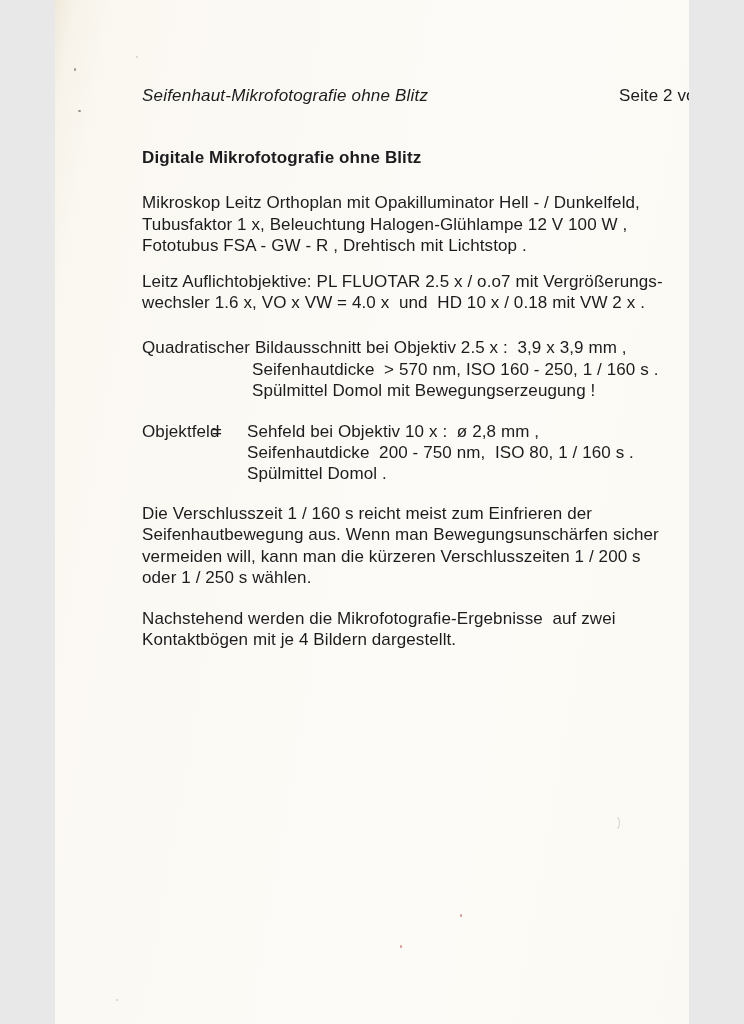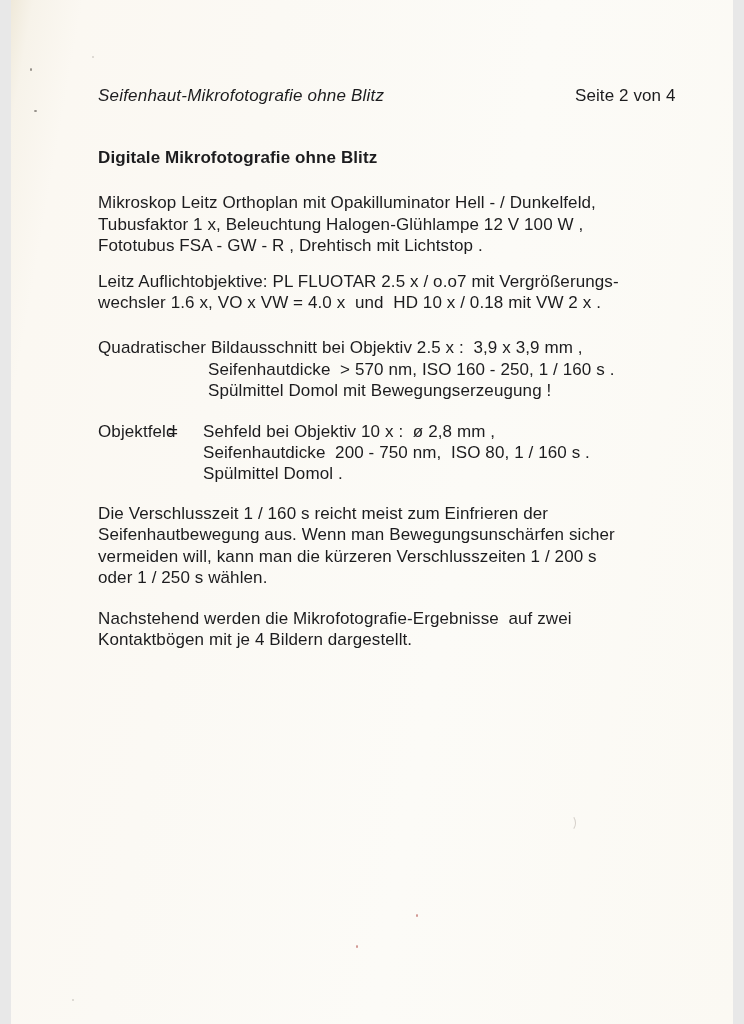--- a/index.html
+++ b/index.html
@@ -2,21 +2,21 @@
 <html style="--paper: #fbf9f4; --ink: #1c1c1e;"><head>
 <meta charset="utf-8">
 <style>
   html, body {
     margin: 0;
     padding: 0;
     background: #e8e8e8;
   }
   .page {
     position: relative;
-    width: 722px;
+    width: 634px;
     height: 1024px;
     margin: 0 auto;
     overflow: hidden;
     background:
       linear-gradient(100deg,
         #efe9da 0%,
         #f7f3ea 2.5%,
         #fbf8f2 8%,
         var(--paper, #fbf9f4) 30%,
         #fcfbf7 60%,

